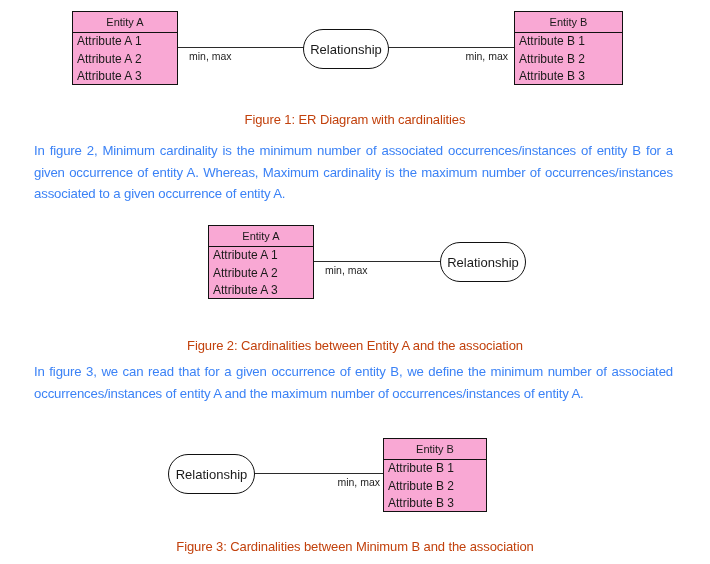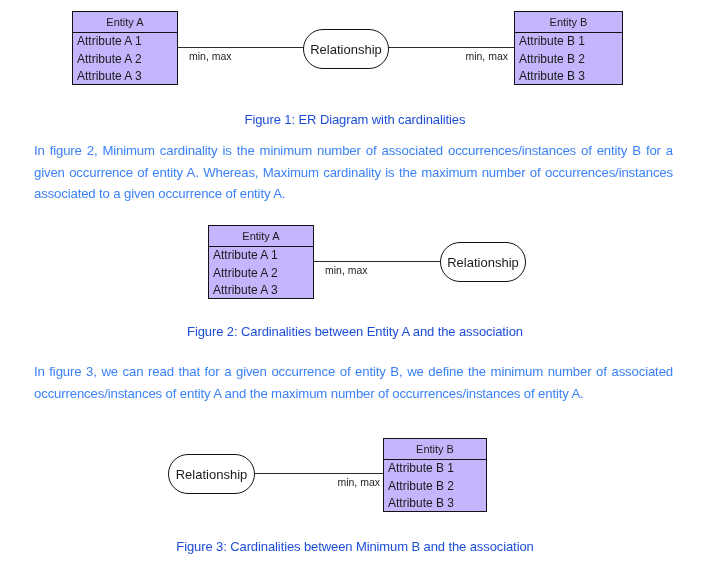--- a/index.html
+++ b/index.html
@@ -21,21 +21,21 @@
     position: absolute;
     left: 0;
     width: 710px;
   }
 
   
   .entity {
     position: absolute;
     box-sizing: border-box;
     border: 1.3px solid #111111;
-    background: #c4b5fd;
+    background: #f9a8d4;
   }
   .entity-title {
     box-sizing: border-box;
     height: 21px;
     line-height: 20px;
     text-align: center;
     font-size: 11px;
     border-bottom: 1.3px solid #111111;
     color: #1a1a1a;
     white-space: nowrap;
@@ -82,21 +82,21 @@
   .card-label.right {
     text-align: right;
   }
 
   
   .caption {
     position: absolute;
     width: 710px;
     text-align: center;
     font-size: 13px;
-    color: #1d4ed8;
+    color: #c2410c;
     letter-spacing: -0.1px;
   }
 
   
   .para {
     position: absolute;
     left: 34px;
     width: 639px;
     font-size: 13.2px;
     line-height: 21.5px;
@@ -151,21 +151,21 @@
     <div class="entity-attr">Attribute A 3</div>
   </div>
 
   <div class="relationship" style="left:440px; top:242px; width:86px; height:40px;">
     <span>Relationship</span>
   </div>
 
   <div class="card-label" style="left:325px; top:264px;">min, max</div>
 </div>
 
-<div class="caption" style="top:324px;">Figure 2: Cardinalities between Entity A and the association</div>
+<div class="caption" style="top:338px;">Figure 2: Cardinalities between Entity A and the association</div>
 
 <div class="para" style="top:349px;margin-top:12px;">In figure 3,  we can read that for a given occurrence of entity B, we define the minimum number of associated occurrences/instances of entity A and the maximum number of occurrences/instances of entity A.</div>
 
 <div class="figure" style="top:0;height:0;">
 
   <div class="connector" style="left:254px; top:473px; width:130px;"></div>
 
   <div class="relationship" style="left:168px; top:454px; width:87px; height:40px;">
     <span>Relationship</span>
   </div>

